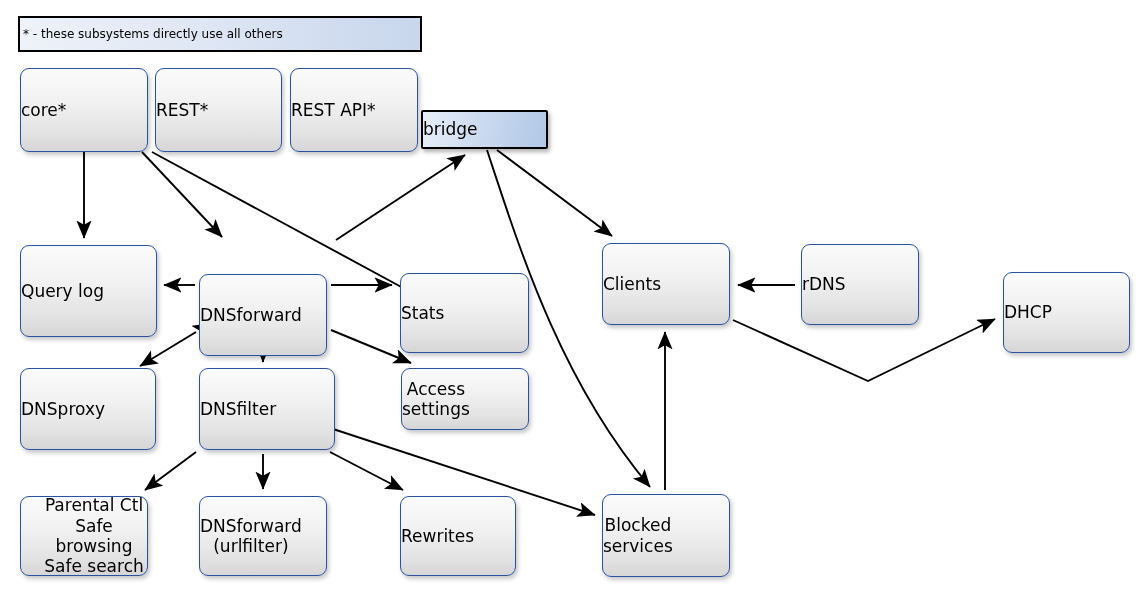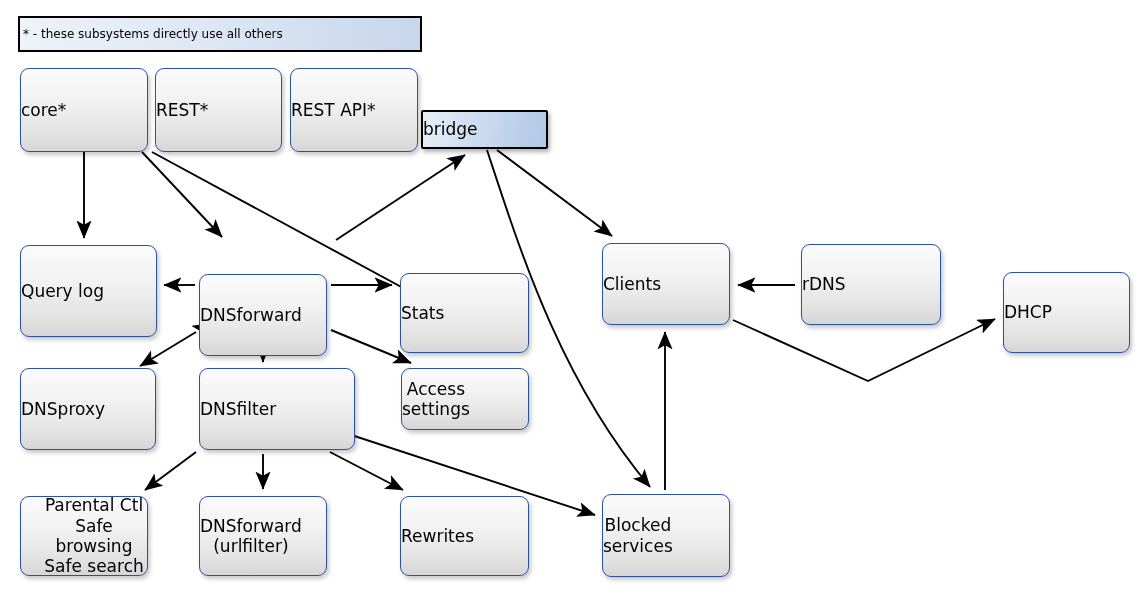--- a/index.html
+++ b/index.html
@@ -130,46 +130,46 @@
       </div>
       <div class="node" style="left: 199px; top: 244px; width: 128px; height: 82px; margin-top: 30px;">
         <span class="label">DNSforward</span>
       </div>
       <div class="node" style="left: 400px; top: 245px; width: 129px; height: 80px; margin-top: 28px;">
         <span class="label">Stats</span>
       </div>
       <div class="node" style="left: 602px; top: 243px; width: 128px; height: 82px;">
         <span class="label">Clients</span>
       </div>
-      <div class="node" style="left: 801px; top: 244px; width: 140px; height: 81px;">
+      <div class="node" style="left: 801px; top: 244px; width: 118px; height: 81px;">
         <span class="label">rDNS</span>
       </div>
       <div class="node" style="left: 1003px; top: 244px; width: 127px; height: 81px; margin-top: 28px;">
         <span class="label">DHCP</span>
       </div>
       <div class="node" style="left: 20px; top: 368px; width: 136px; height: 82px;">
         <span class="label">DNSproxy</span>
       </div>
-      <div class="node" style="left: 199px; top: 368px; width: 156px; height: 82px;">
+      <div class="node" style="left: 199px; top: 368px; width: 136px; height: 82px;">
         <span class="label">DNSfilter</span>
       </div>
       <div class="node" style="left: 401px; top: 368px; width: 128px; height: 62px;">
         <span class="label">Access
 settings</span>
       </div>
       <div class="node overflow" style="left: 20px; top: 496px; width: 128px; height: 80px; padding-left: 20px;">
         <span class="label">Parental Ctl
 Safe browsing
 Safe search</span>
       </div>
       <div class="node" style="left: 199px; top: 496px; width: 128px; height: 80px;">
         <span class="label">DNSforward
 (urlfilter)</span>
       </div>
-      <div class="node" style="left: 400px; top: 496px; width: 129px; height: 80px;">
+      <div class="node" style="left: 400px; top: 496px; width: 116px; height: 80px;">
         <span class="label">Rewrites</span>
       </div>
       <div class="node" style="left: 602px; top: 494px; width: 128px; height: 83px;">
         <span class="label">Blocked
 services</span>
       </div>
     </div>
 
 </div>
 

